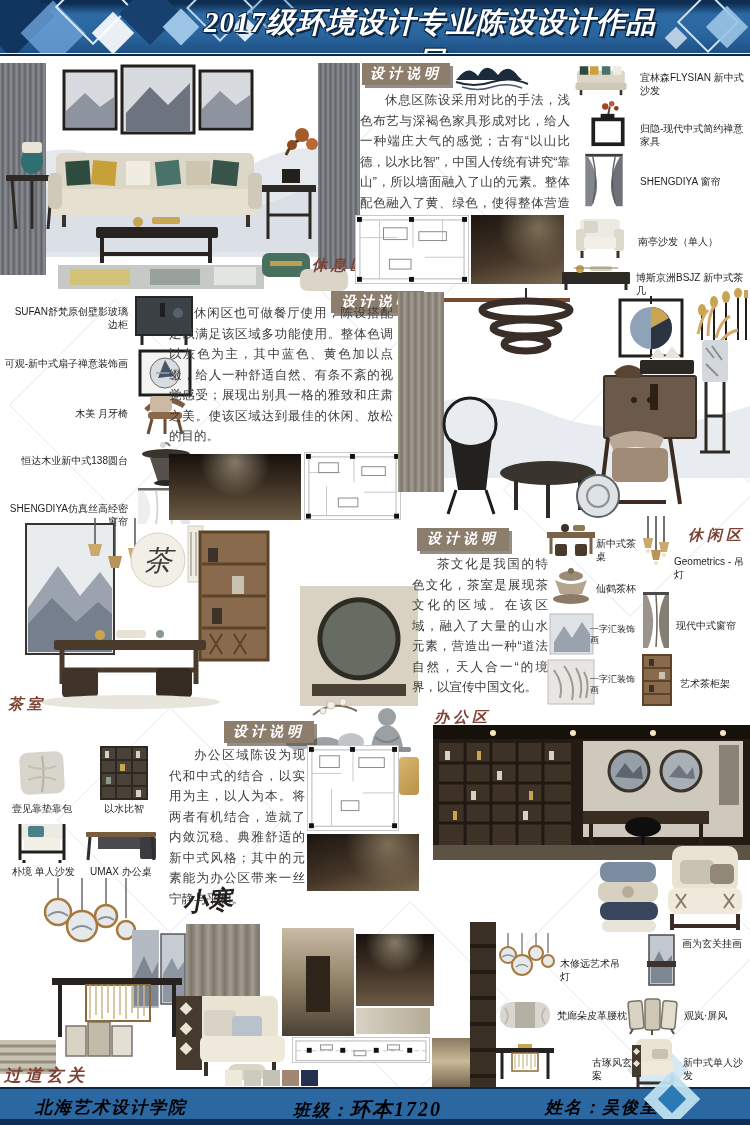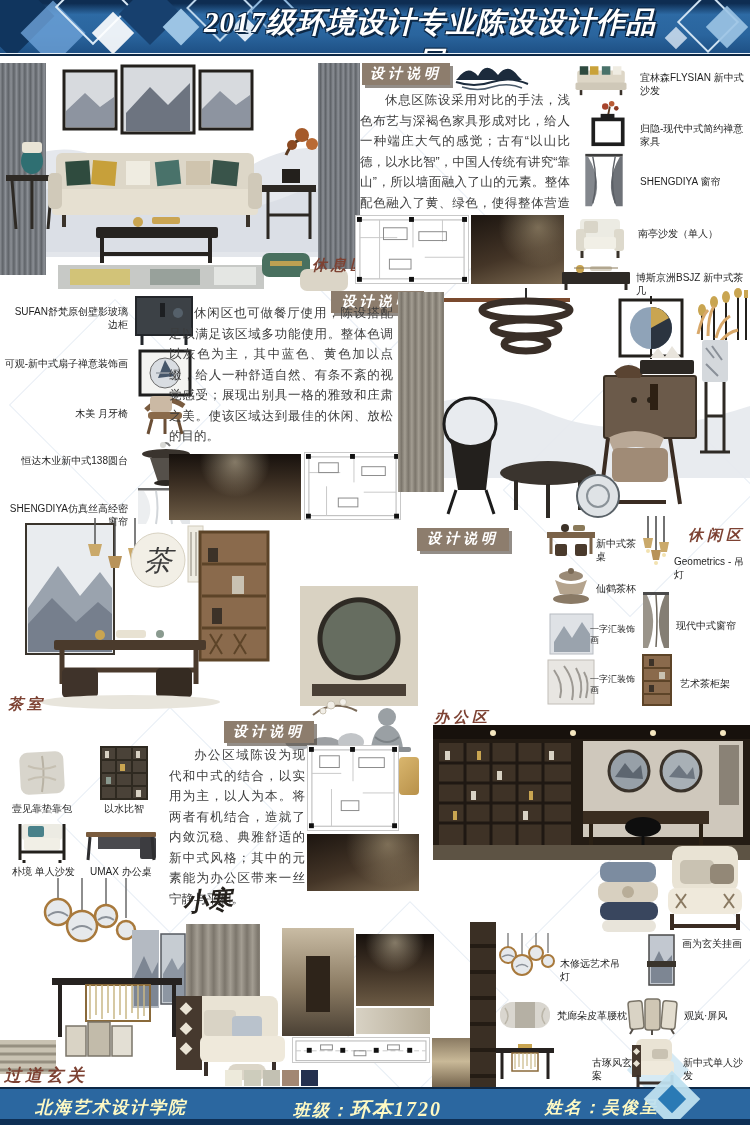--- a/index.html
+++ b/index.html
@@ -21,21 +21,21 @@
 .thumb{position:absolute;display:flex;align-items:center;justify-content:center}
 .thumb svg{width:100%;height:100%}
 .plan{position:absolute;background:#fff;border:1px solid #c9c9c9}
 .photo{position:absolute}
 .ph-warm{background:radial-gradient(circle at 72% 18%,rgba(255,236,190,.35),transparent 45%),linear-gradient(163deg,#1c1510 0%,#443527 55%,#7d6b52 100%)}
 .ph-rest{background:radial-gradient(circle at 50% 12%,rgba(255,240,205,.45),transparent 40%),linear-gradient(180deg,#17110d 0%,#3c2f23 45%,#6b5a44 100%)}
 .pattern{position:absolute;border:1px solid rgba(140,170,205,.20);transform:rotate(45deg)}
 
 .footer{position:absolute;left:0;top:1087px;width:750px;height:38px;background:#2b67a0;border-top:2px solid #0d2846}
 .footer .bottom{position:absolute;left:0;bottom:0;width:100%;height:6px;background:#0e2f55}
-.ftxt{position:absolute;top:7px;font-family:"Liberation Serif","DejaVu Serif",serif;font-style:italic;font-weight:bold;color:#fef9c3;font-size:17px;letter-spacing:2px}
+.ftxt{position:absolute;top:7px;font-family:"Liberation Serif","DejaVu Serif",serif;font-style:italic;font-weight:bold;color:#000000;font-size:17px;letter-spacing:2px}
 .ftxt .big{font-size:20px}
 .sw{width:17px;height:16px;display:inline-block;margin-right:2px}
 </style>
 </head>
 <body>
 
 <div class="poster">
 
   <div class="pattern" style="left:40px;top:330px;width:150px;height:150px"></div>
   <div class="pattern" style="left:300px;top:150px;width:170px;height:170px"></div>
@@ -189,21 +189,21 @@
   <div class="thumb" style="left:572px;top:215px;width:56px;height:46px">
     <svg viewBox="0 0 56 46">
         <rect x="8" y="4" width="40" height="18" rx="4" fill="#ecebe3"></rect>
         <rect x="4" y="14" width="10" height="22" rx="3" fill="#ddd9cc"></rect>
         <rect x="42" y="14" width="10" height="22" rx="3" fill="#ddd9cc"></rect>
         <rect x="12" y="22" width="32" height="12" rx="2" fill="#f1efe6"></rect>
         <path d="M10 36 v7 M46 36 v7" stroke="#3a332b" stroke-width="3"></path>
         <rect x="12" y="6" width="14" height="12" rx="2" fill="#d9d5c8"></rect>
       </svg>
   </div>
-  <div class="lbl" style="left:638px;top:228px;width:108px">南亭沙发（单人）</div>
+  <div class="lbl" style="left:638px;top:236px;width:108px">南亭沙发（单人）</div>
   <div class="thumb" style="left:560px;top:262px;width:72px;height:30px">
     <svg viewBox="0 0 72 30">
         <rect x="2" y="10" width="68" height="12" rx="1" fill="#2e2a26"></rect>
         <path d="M6 22 v6 M66 22 v6" stroke="#2e2a26" stroke-width="3"></path>
         <circle cx="20" cy="7" r="4" fill="#c9a551"></circle>
         <rect x="30" y="4" width="22" height="5" rx="2" fill="#d8d2c4"></rect>
         <path d="M14 6 h44" stroke="#8a7a5a" stroke-width="1"></path>
       </svg>
   </div>
   <div class="lbl" style="left:636px;top:272px;width:112px">博斯京洲BSJZ 新中式茶几</div>
@@ -359,20 +359,21 @@
       <ellipse cx="130" cy="184" rx="90" ry="7" fill="#e8e5dc"></ellipse>
     </svg>
   </div>
   <div class="zone" style="left:8px;top:695px">茶室</div>
 
   <div class="photo" style="left:300px;top:586px;width:118px;height:120px;background:radial-gradient(circle at 50% 44%,#666d60 0 36px,#2e2a24 37px 41px,#d9d2c2 42px)">
     <div style="position:absolute;left:12px;bottom:10px;width:94px;height:12px;background:#4a4036"></div>
   </div>
 
   <div class="badge" style="left:417px;top:528px;width:92px;height:23px">设计说明</div>
+  <div class="para" style="left:412px;top:554px;width:136px;height:152px">茶文化是我国的特色文化，茶室是展现茶文化的区域。在该区域，融入了大量的山水元素，营造出一种“道法自然，天人合一“的境界，以宣传中国文化。</div>
 
   <div class="thumb" style="left:543px;top:520px;width:56px;height:42px">
     <svg viewBox="0 0 56 42">
         <rect x="4" y="12" width="48" height="6" fill="#7a6248"></rect>
         <path d="M8 18 v16 M48 18 v16" stroke="#7a6248" stroke-width="3"></path>
         <circle cx="22" cy="8" r="4" fill="#3c3228"></circle>
         <rect x="30" y="5" width="12" height="6" rx="2" fill="#8a7a5a"></rect>
         <rect x="12" y="24" width="12" height="12" rx="2" fill="#4a3a2c"></rect>
         <rect x="32" y="24" width="12" height="12" rx="2" fill="#4a3a2c"></rect>
       </svg>

